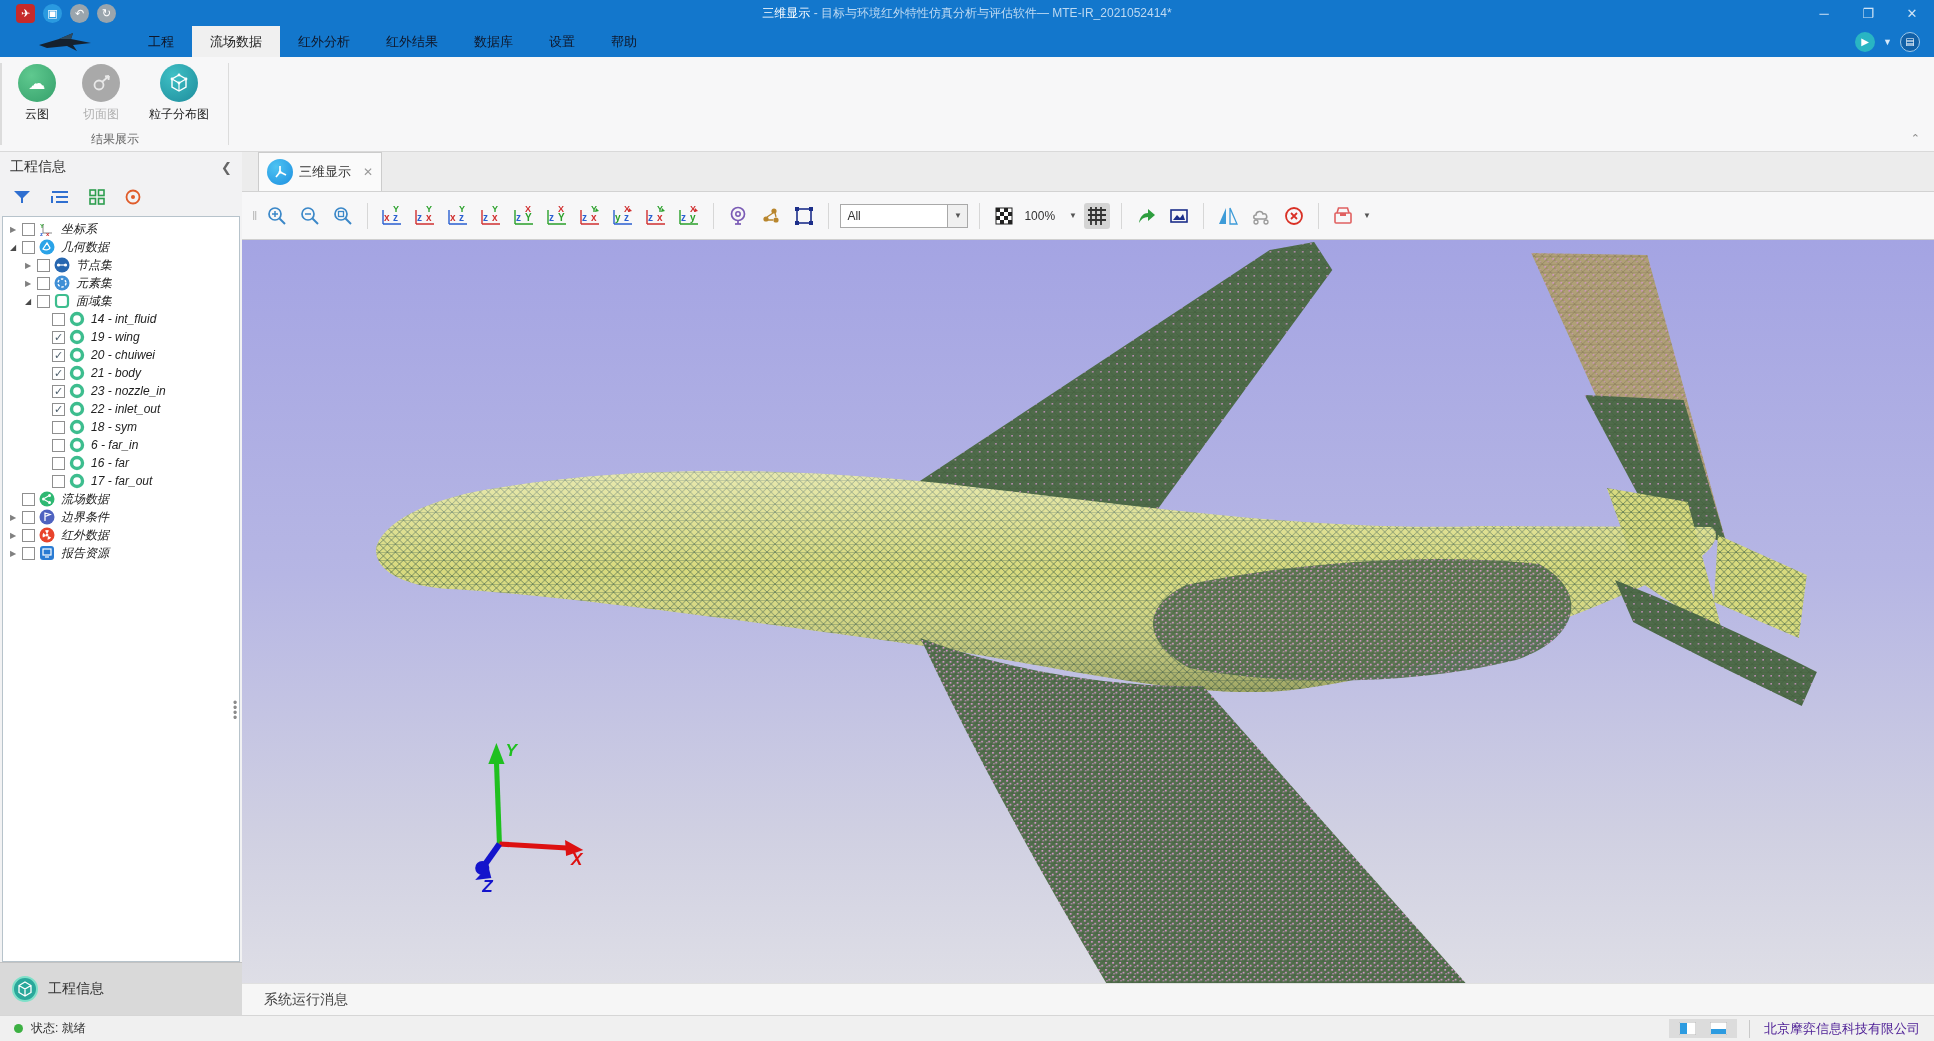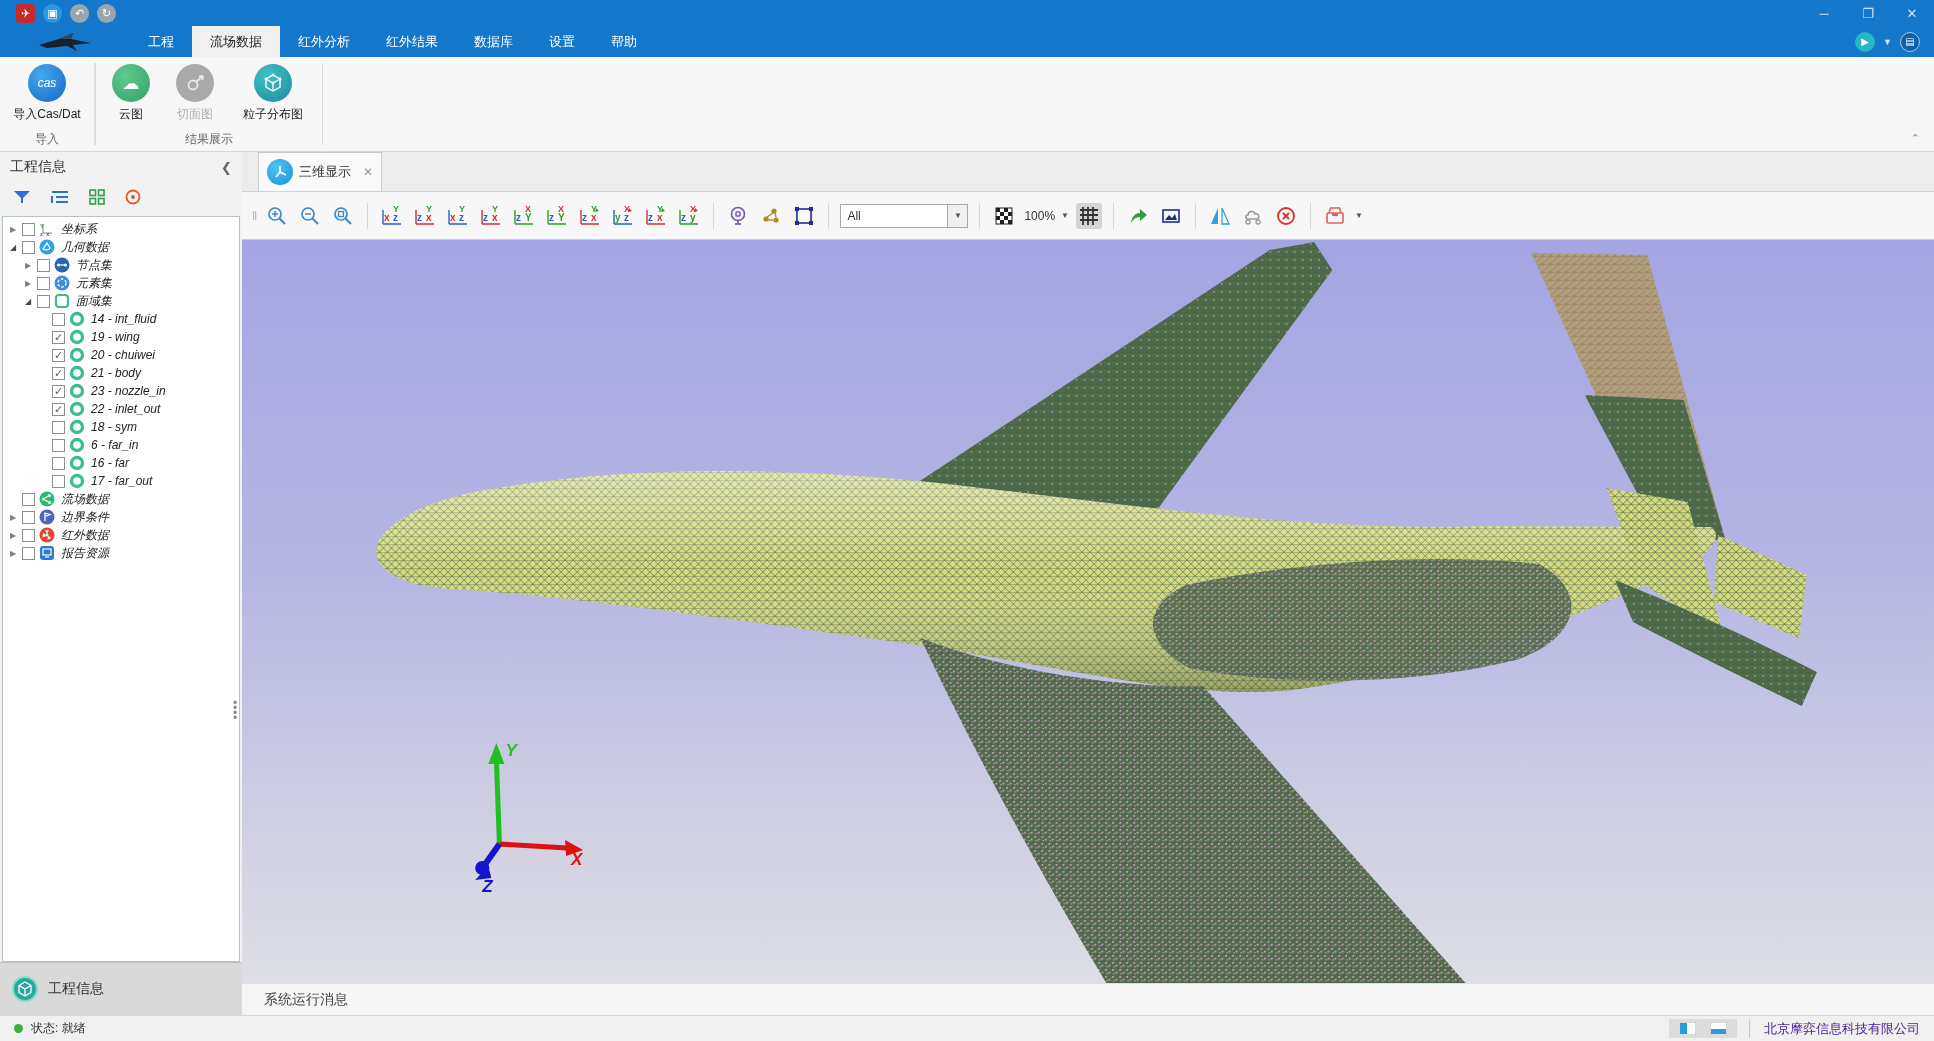--- a/index.html
+++ b/index.html
@@ -16,21 +16,21 @@
   .title-text { position:absolute; left:0; right:0; text-align:center; font-size:12px; pointer-events:none; }
   .title-text .strong { color:#ffffff; }
   .title-text .rest { color:#bcd9f2; }
   .wincontrols { margin-left:auto; display:flex; }
   .wc { width:44px; height:26px; display:flex; align-items:center; justify-content:center; color:#cfe3f5; font-size:13px; }
 
   
   .menubar { height:31px; background:#1377cc; display:flex; align-items:stretch; color:#fff; position:relative; flex:0 0 auto; }
   .logo { width:130px; display:flex; align-items:center; justify-content:center; }
   .menu-items { display:flex; align-items:stretch; }
-  .menu-item { padding:0 18px; display:flex; align-items:center; font-size:13px; color:#ffffff; }
+  .menu-item { padding:0 18px; display:flex; align-items:center; font-size:13px; color:#0f172a; }
   .menu-item.active { background:#f0f0f0; color:#222; }
   .menubar-right { margin-left:auto; display:flex; align-items:center; gap:8px; padding-right:14px; }
   .mr-circle { width:20px; height:20px; border-radius:50%; background:#29b5c3; display:flex; align-items:center; justify-content:center; font-size:10px; color:#fff; }
   .mr-circle.dark { background:#1261a8; border:1px solid #9fc9ea; }
   .mr-caret { font-size:9px; color:#d7eafb; }
 
   
   .ribbon { height:95px; background:#f7f7f8; border-bottom:1px solid #d9d9d9; display:flex; flex:0 0 auto; position:relative; }
   .rgroup { display:flex; flex-direction:column; padding:4px 6px 0 6px; }
   .rgroup-buttons { display:flex; flex:1; align-items:flex-start; gap:4px; }
@@ -72,21 +72,21 @@
   .tab-close { margin-left:auto; color:#9a9a9a; font-size:12px; }
 
   .vtoolbar { height:48px; background:#f7f7f8; border-bottom:1px solid #cfcfcf; display:flex; align-items:center; gap:7px; padding:0 10px; flex:0 0 auto; }
   .vt-ic { width:26px; height:26px; display:flex; align-items:center; justify-content:center; border-radius:3px; }
   .vt-ic.active { background:#d4d4d4; }
   .vt-sep { width:1px; height:26px; background:#d7d7d7; margin:0 4px; }
   .vt-handle { color:#b9b9b9; font-size:13px; letter-spacing:-2px; margin-right:2px; }
   .vt-combo { width:128px; height:24px; background:#fff; border:1px solid #a9a9a9; display:flex; align-items:center; font-size:12px; color:#333; }
   .vt-combo .val { flex:1; padding-left:6px; }
   .vt-combo .dd { width:20px; height:100%; border-left:1px solid #a9a9a9; background:#f0f0f0; display:flex; align-items:center; justify-content:center; font-size:8px; color:#555; }
-  .vt-zoom { display:flex; align-items:center; gap:6px; font-size:12px; color:#333; }
+  .vt-zoom { display:flex; align-items:center; gap:14px; font-size:12px; color:#333; }
   .caret { font-size:8px; color:#555; }
 
   .viewport { flex:1; position:relative; min-height:0; background:linear-gradient(#a4a4e3 0%, #b6b6e4 45%, #d0d0e2 80%, #dedee6 100%); }
   .viewport svg.scene { position:absolute; inset:0; width:100%; height:100%; }
   .grip { position:absolute; left:-12px; top:62%; color:#8a8a8a; font-size:12px; line-height:5px; width:10px; text-align:center; }
 
   .messagebar { height:32px; background:#f6f6f6; border-top:1px solid #e0e0e0; display:flex; align-items:center; padding-left:22px; font-size:14px; color:#444; flex:0 0 auto; }
 
   
   .statusbar { height:26px; background:#f0f0f0; border-top:1px solid #d6d6d6; display:flex; align-items:center; padding:0 14px; font-size:12px; color:#333; flex:0 0 auto; }
@@ -100,20 +100,21 @@
 
 <div class="app">
 
   <div class="titlebar">
     <div class="qat">
       <div class="qbtn red">✈</div>
       <div class="qbtn blue">▣</div>
       <div class="qbtn gray">↶</div>
       <div class="qbtn gray">↻</div>
     </div>
+    <div class="title-text"><span class="strong">三维显示</span><span class="rest"> - 目标与环境红外特性仿真分析与评估软件— MTE-IR_2021052414*</span></div>
     <div class="wincontrols">
       <div class="wc">─</div>
       <div class="wc">❐</div>
       <div class="wc">✕</div>
     </div>
   </div>
 
   <div class="menubar">
     <div class="logo">
       <svg width="64" height="26" viewBox="0 0 64 26">
@@ -131,29 +132,20 @@
       <span class="menu-item">帮助</span>
     </nav>
     <div class="menubar-right">
       <div class="mr-circle">▶</div>
       <span class="mr-caret">▼</span>
       <div class="mr-circle dark">▤</div>
     </div>
   </div>
 
   <div class="ribbon">
-    <div class="rgroup">
-      <div class="rgroup-buttons">
-        <div class="rbtn">
-          <div class="rbtn-ic ic-cas">cas</div>
-          <div class="rbtn-label">导入Cas/Dat</div>
-        </div>
-      </div>
-      <div class="rgroup-name">导入</div>
-    </div>
     <div class="rsep"></div>
     <div class="rsep"></div>
     <div class="rgroup">
       <div class="rgroup-buttons">
         <div class="rbtn" style="width:58px">
           <div class="rbtn-ic ic-cloud">☁</div>
           <div class="rbtn-label">云图</div>
         </div>
         <div class="rbtn disabled" style="width:62px">
           <div class="rbtn-ic ic-slice">

